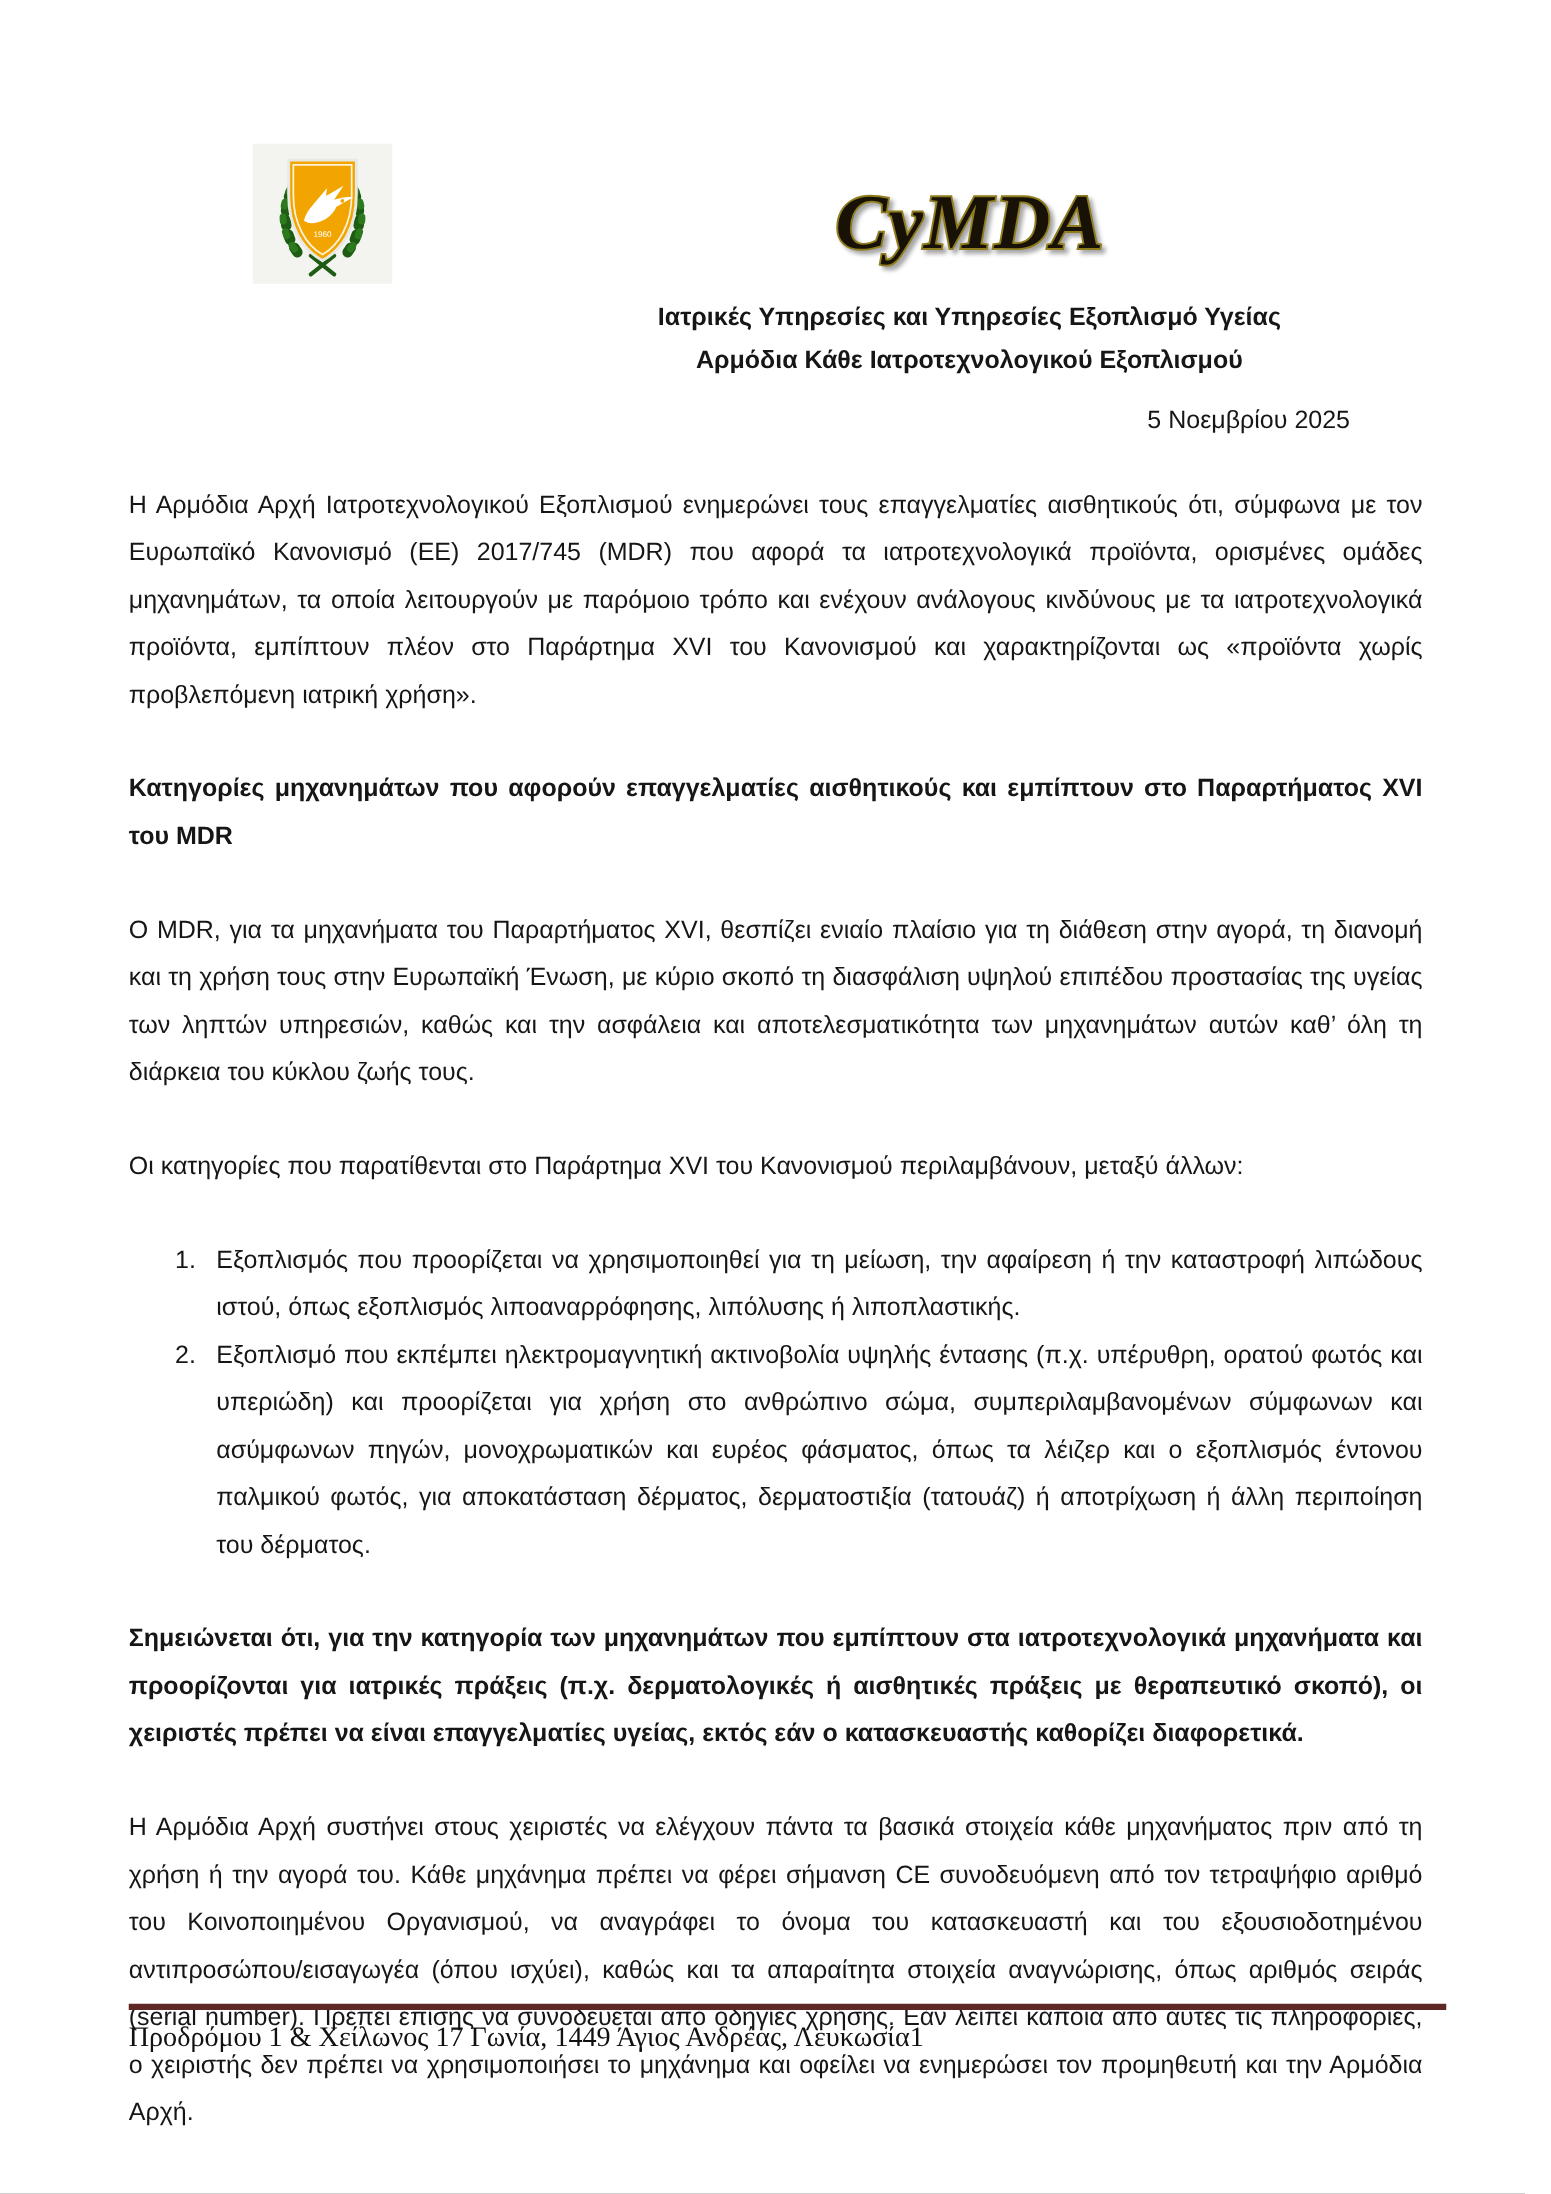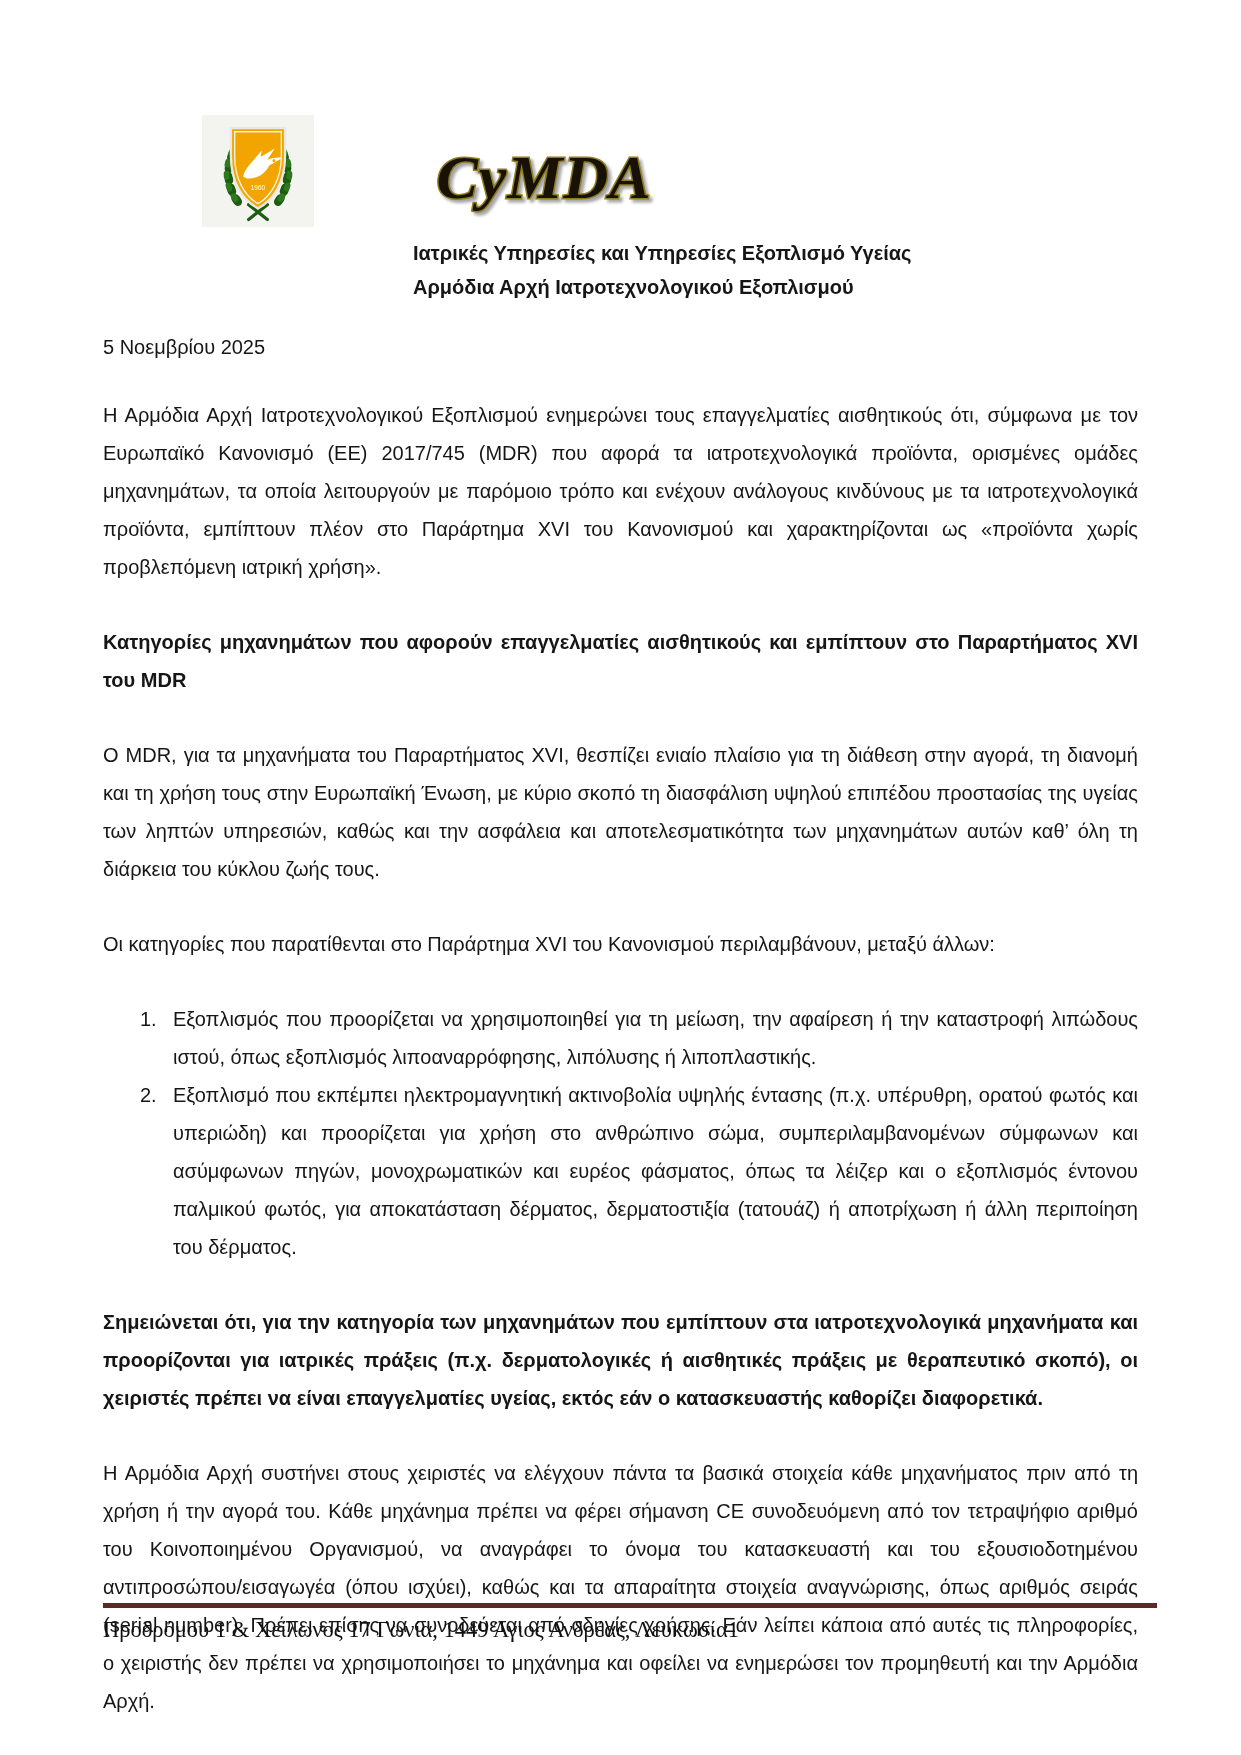--- a/index.html
+++ b/index.html
@@ -12,34 +12,35 @@
     background: #ffffff;
     font-family: "Liberation Sans", sans-serif;
     color: #161616;
     overflow: hidden;
   }
   .content { padding: 0 103px; }
 
   
   .header-row { display: flex; padding-top: 112px; }
   .header-left { width: 310px; text-align: center; }
-  .header-right { flex: 1; }
+  .header-right { flex: 1; text-align: center; }
   .coa-box { display: inline-block; width: 112px; height: 118px; }
   .org-lines { margin-top: 6px; font-weight: bold; font-size: 20px; line-height: 34px; }
   .cymda-box { display: inline-block; width: 262px; height: 88px; margin-top: 26px; }
   .cymda-text {
     font-family: "Liberation Serif", serif;
     font-style: italic;
     font-weight: bold;
     paint-order: stroke fill;
   }
 
   
   .date-line {
-    margin-top: 32px;
+    margin-top: 20px;
+    text-align: right;
     padding-right: 58px;
     font-size: 20px;
   }
   .doc-title {
     margin-top: 46px;
     text-align: center;
     font-size: 20.5px;
     font-weight: bold;
     text-decoration: underline;
     text-underline-offset: 5px;
@@ -111,21 +112,21 @@
       </div>
 
       <div class="header-right">
         <span class="cymda-box">
           <svg viewBox="0 0 262 88" width="262" height="88" aria-hidden="true">
             <text x="131" y="60" text-anchor="middle" font-size="62" letter-spacing="1" class="cymda-text" fill="#171106" stroke="#8f7d1e" stroke-width="3" style="filter: drop-shadow(3px 3px 1.5px rgba(90,90,90,0.55));" font-family="Liberation Serif, serif">CyMDA</text>
           </svg>
         </span>
         <div class="org-lines">
           <div>Ιατρικές Υπηρεσίες και Υπηρεσίες Εξοπλισμό Υγείας</div>
-          <div>Αρμόδια Αρχή Ιατροτεχνολογικού Εξοπλισμού</div>
+          <div>Αρμόδια Κάθε Ιατροτεχνολογικού Εξοπλισμού</div>
         </div>
       </div>
 
     </div>
 
     <div class="date-line">5 Νοεμβρίου 2025</div>
 
 
     <p class="para">Η Αρμόδια Αρχή Ιατροτεχνολογικού Εξοπλισμού ενημερώνει τους επαγγελματίες αισθητικούς ότι, σύμφωνα με τον Ευρωπαϊκό Κανονισμό (ΕΕ) 2017/745 (MDR) που αφορά τα ιατροτεχνολογικά προϊόντα, ορισμένες ομάδες μηχανημάτων, τα οποία λειτουργούν με παρόμοιο τρόπο και ενέχουν ανάλογους κινδύνους με τα ιατροτεχνολογικά προϊόντα, εμπίπτουν πλέον στο Παράρτημα XVI του Κανονισμού και χαρακτηρίζονται ως «προϊόντα χωρίς προβλεπόμενη ιατρική χρήση».</p>
 

